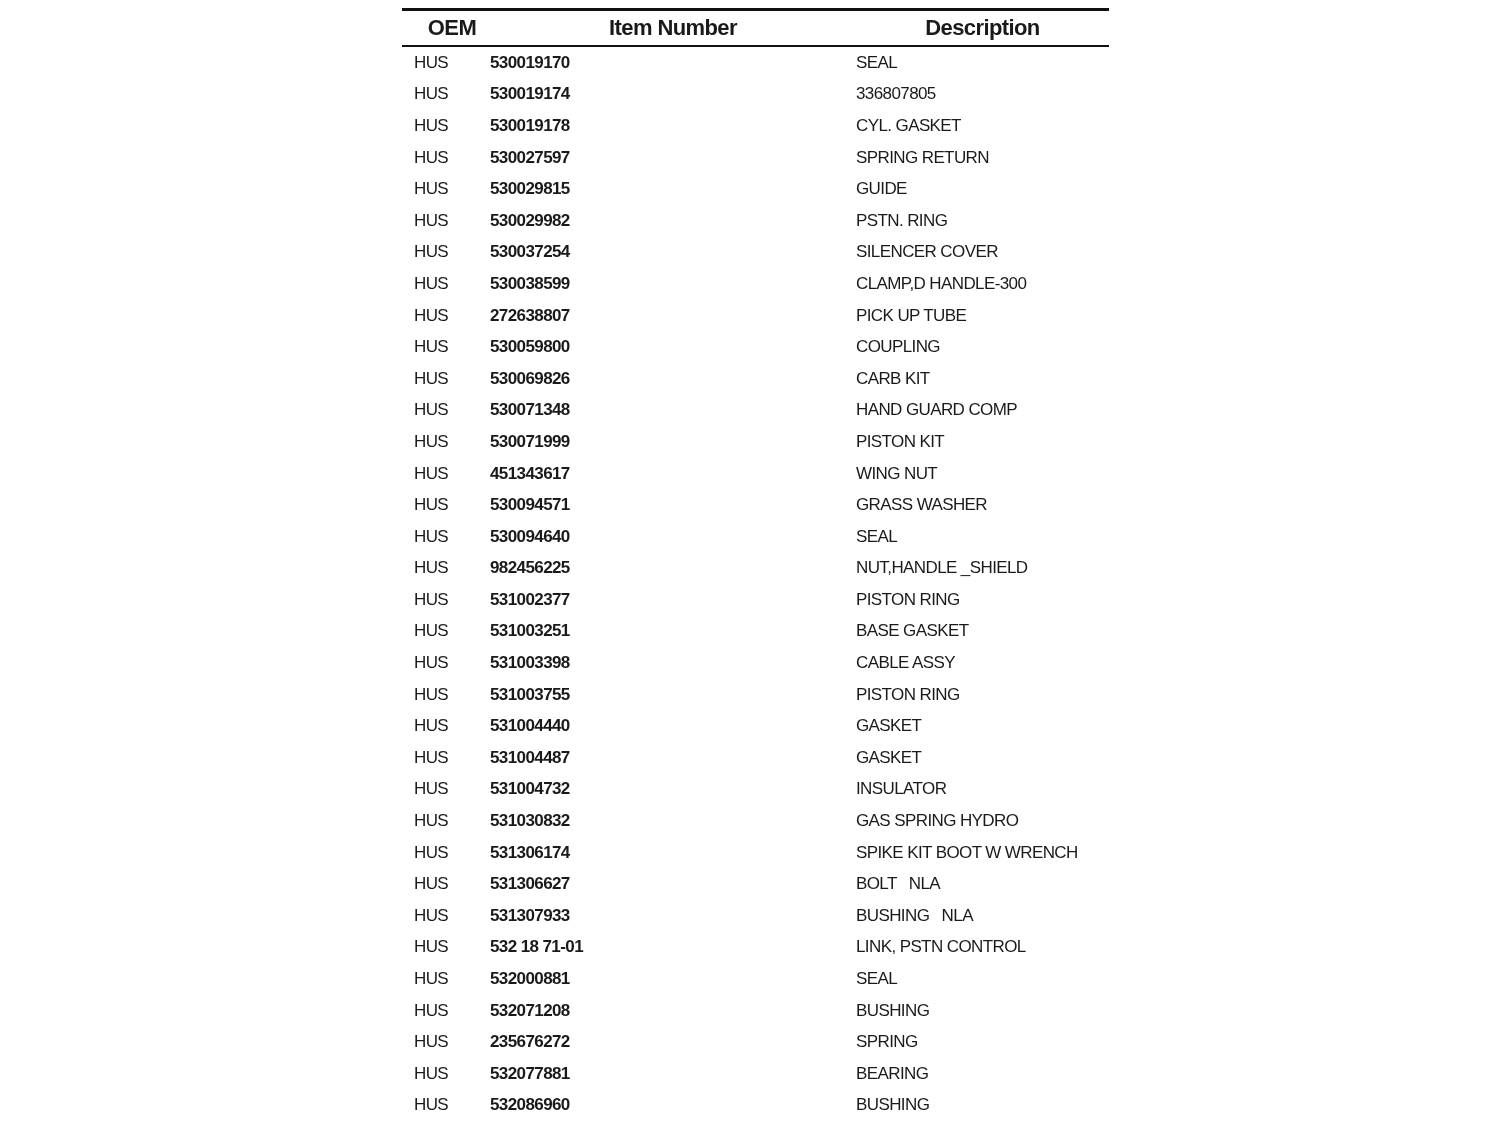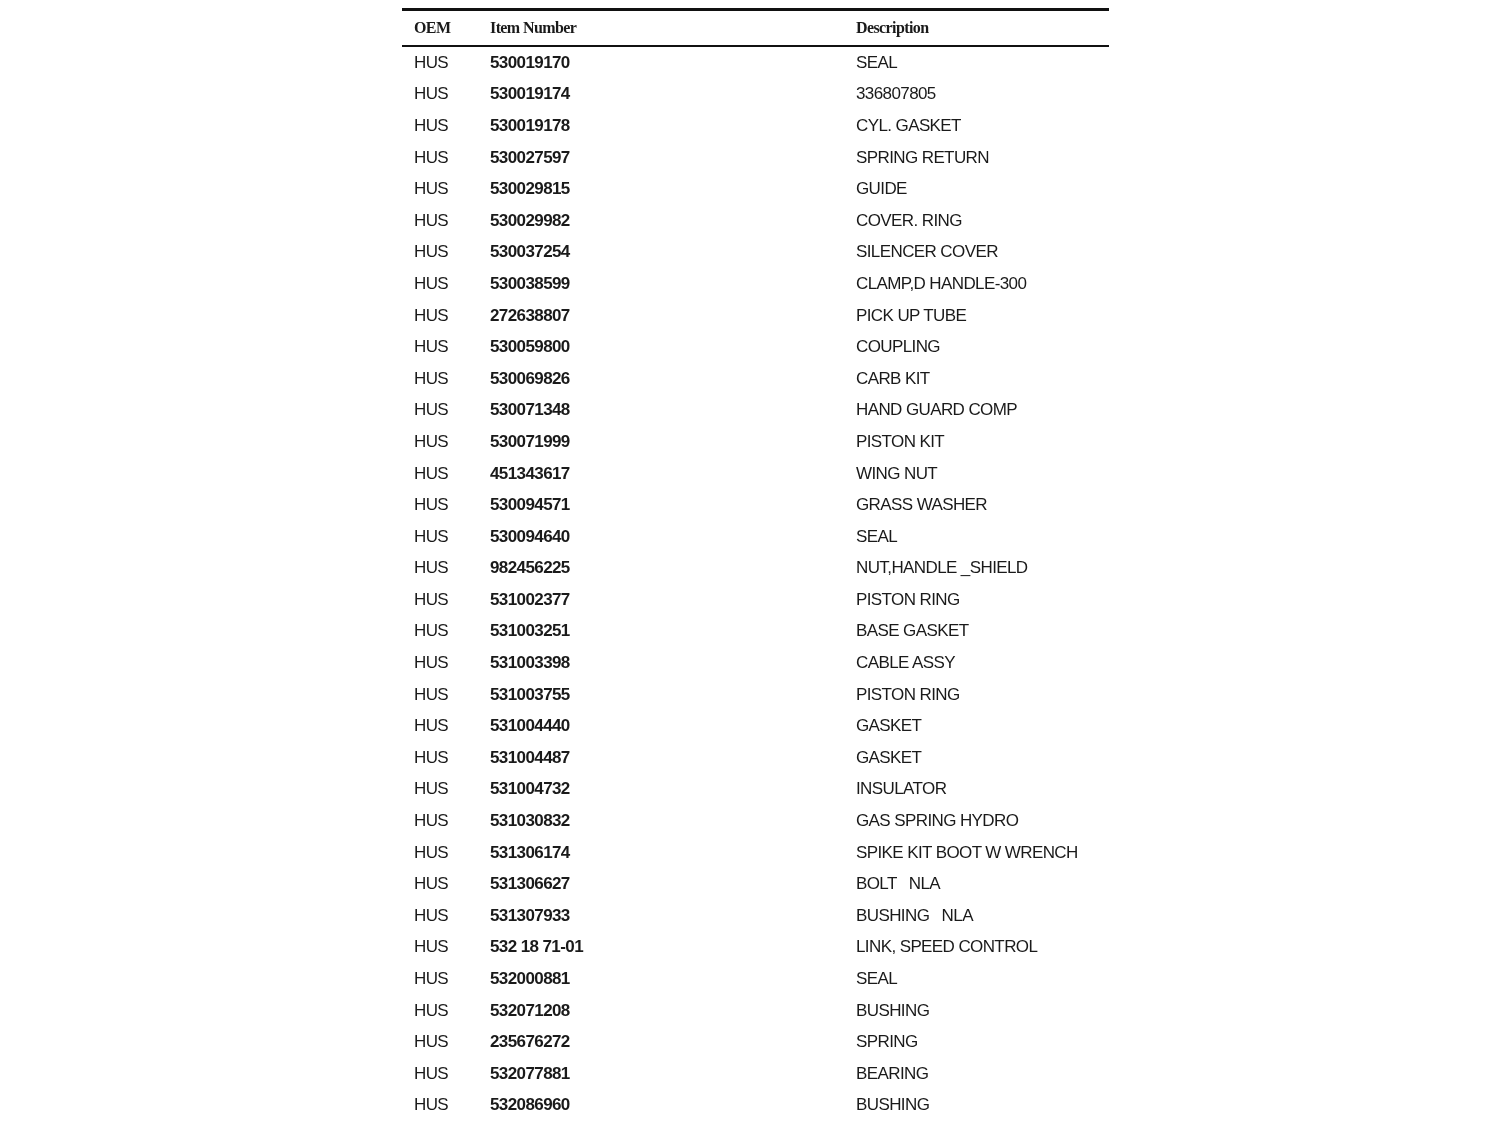--- a/index.html
+++ b/index.html
@@ -17,29 +17,28 @@
   }
   .parts-table {
     position: absolute;
     left: 402px;
     top: 8px;
     width: 707px;
     border-collapse: collapse;
     border-top: 3px solid #111;
   }
   .parts-table th {
-    text-align: left;
+    text-align: center;
     font-weight: bold;
-    font-size: 16px;
+    font-size: 22px;
     letter-spacing: -0.6px;
     height: 34px;
     padding: 0;
     vertical-align: middle;
     border-bottom: 2px solid #111;
-    font-family: Liberation Serif, serif;
   }
   .parts-table td {
     font-size: 17px;
     letter-spacing: -0.6px;
     height: 31.6px;
     padding: 0;
     vertical-align: middle;
     white-space: pre;
   }
   .col-oem { width: 88px; padding-left: 12px !important; box-sizing: border-box; }
@@ -79,21 +78,21 @@
         <td class="col-desc">SPRING RETURN</td>
       </tr>
       <tr>
         <td class="col-oem">HUS</td>
         <td class="col-item">530029815</td>
         <td class="col-desc">GUIDE</td>
       </tr>
       <tr>
         <td class="col-oem">HUS</td>
         <td class="col-item">530029982</td>
-        <td class="col-desc">COVER. RING</td>
+        <td class="col-desc">PSTN. RING</td>
       </tr>
       <tr>
         <td class="col-oem">HUS</td>
         <td class="col-item">530037254</td>
         <td class="col-desc">SILENCER COVER</td>
       </tr>
       <tr>
         <td class="col-oem">HUS</td>
         <td class="col-item">530038599</td>
         <td class="col-desc">CLAMP,D HANDLE-300</td>
@@ -194,21 +193,21 @@
         <td class="col-desc">BOLT   NLA</td>
       </tr>
       <tr>
         <td class="col-oem">HUS</td>
         <td class="col-item">531307933</td>
         <td class="col-desc">BUSHING   NLA</td>
       </tr>
       <tr>
         <td class="col-oem">HUS</td>
         <td class="col-item">532 18 71-01</td>
-        <td class="col-desc">LINK, SPEED CONTROL</td>
+        <td class="col-desc">LINK, PSTN CONTROL</td>
       </tr>
       <tr>
         <td class="col-oem">HUS</td>
         <td class="col-item">532000881</td>
         <td class="col-desc">SEAL</td>
       </tr>
       <tr>
         <td class="col-oem">HUS</td>
         <td class="col-item">532071208</td>
         <td class="col-desc">BUSHING</td>

